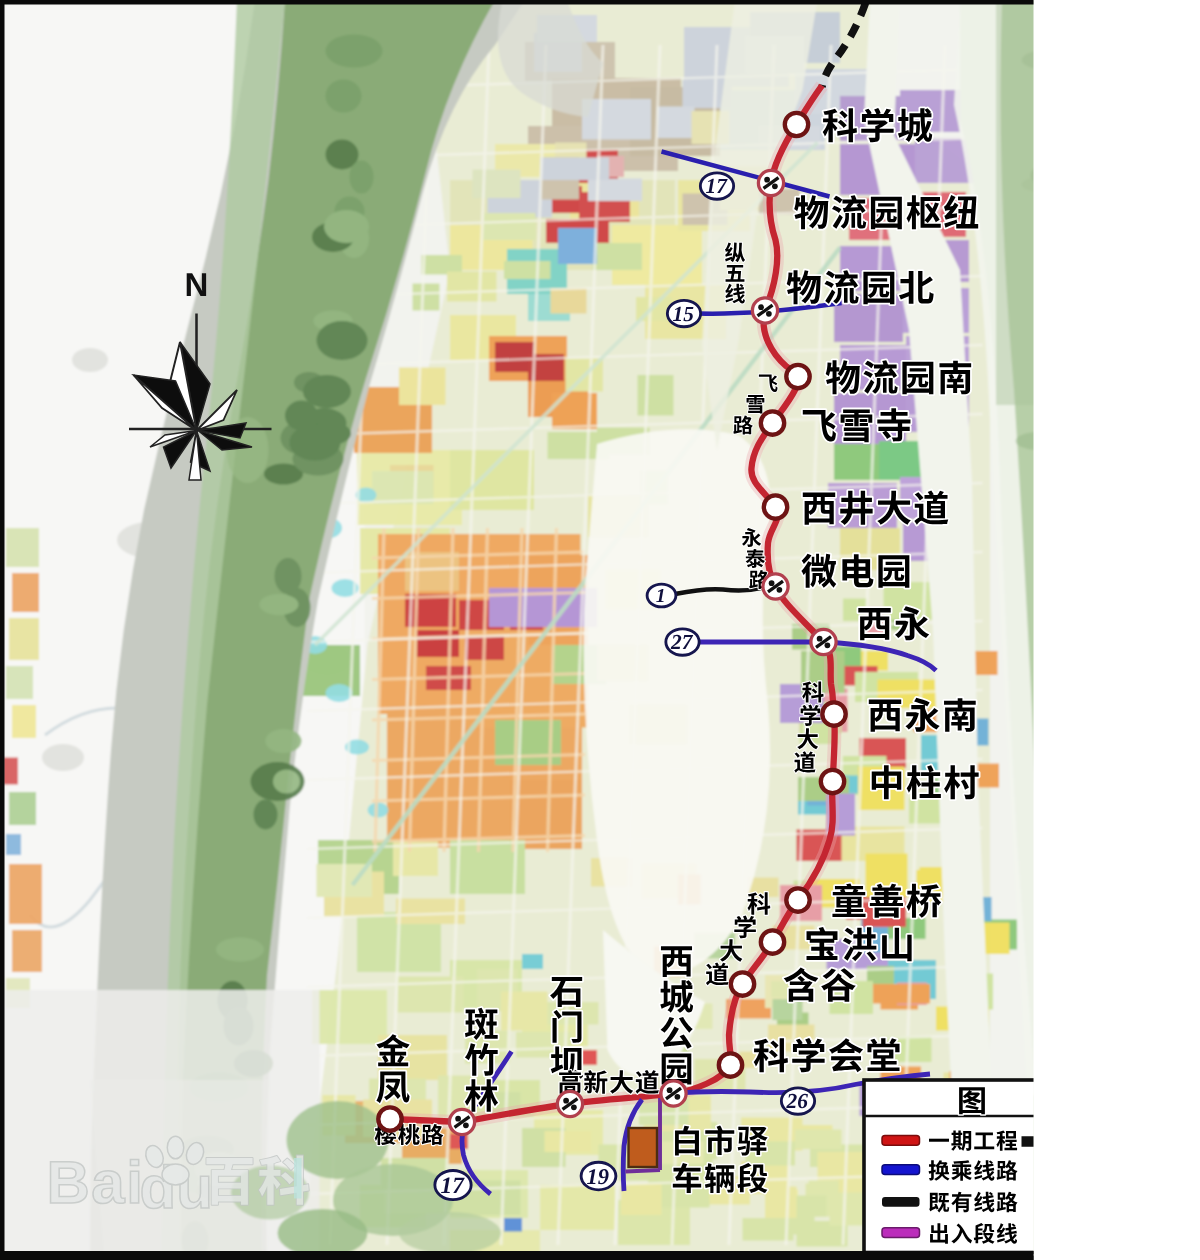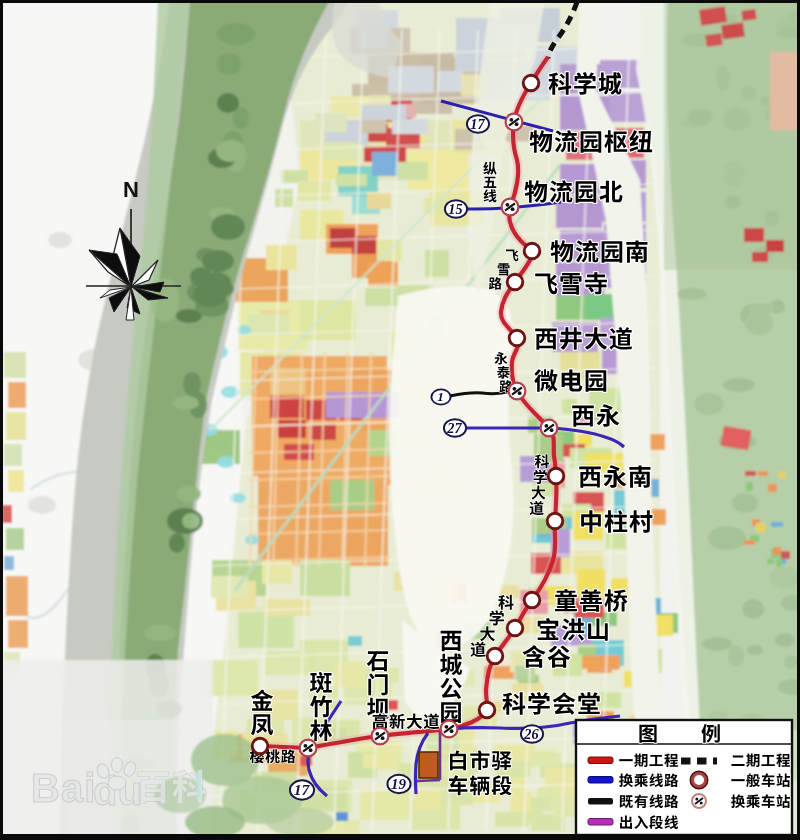--- a/index.html
+++ b/index.html
@@ -1,15 +1,15 @@
 <!DOCTYPE html>
 <html><head><meta charset="utf-8">
 <style>
 html,body{margin:0;padding:0;background:#fff;font-family:"Liberation Sans",sans-serif;}
-#wrap{width:800px;height:840px;overflow:hidden;position:relative;}
+#wrap{width:689px;height:840px;overflow:hidden;position:relative;}
 </style></head>
 <body>
 <div id="wrap">
 <svg width="800" height="840" viewBox="0 0 800 840" xmlns="http://www.w3.org/2000/svg">
 <defs>
 <filter id="soft" x="-2%" y="-2%" width="104%" height="104%">
           <feGaussianBlur stdDeviation="0.8"></feGaussianBlur>
         </filter>
 <path id="c4e00" d="M.04 -.46V-.32H.96V-.46Z"></path>
 <path id="c4e2d" d="M.43 -.85V-.68H.09V-.17H.21V-.22H.43V.09H.56V-.22H.79V-.17H.91V-.68H.56V-.85ZM.21 -.34V-.56H.43V-.34ZM.79 -.34H.56V-.56H.79Z"></path>

